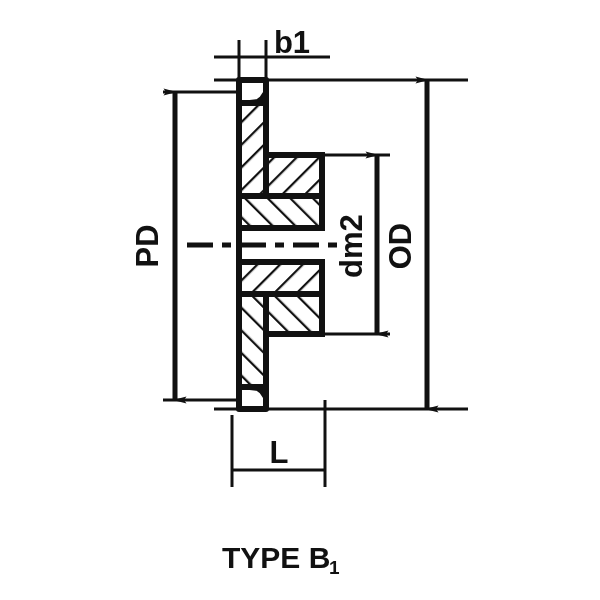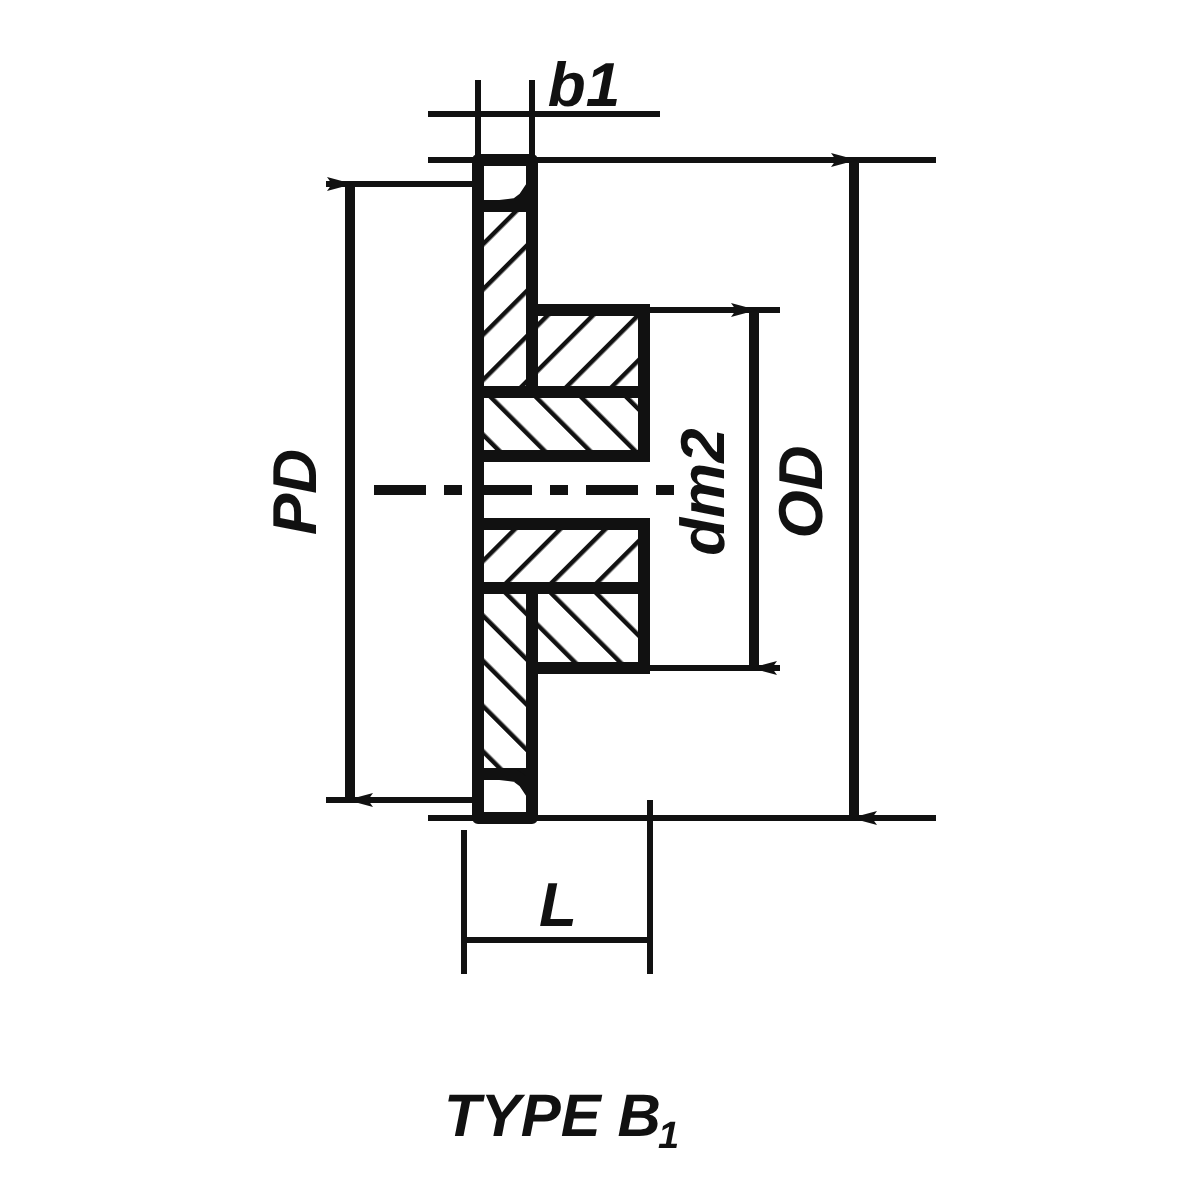--- a/index.html
+++ b/index.html
@@ -9,21 +9,20 @@
   }
   body {
     font-family: "Liberation Sans", sans-serif;
   }
   #canvas {
     position: relative;
     width: 600px;
     height: 600px;
     background: #ffffff;
     overflow: hidden;
-    font-style: italic;
   }
   #drawing-svg {
     position: absolute;
     left: 0;
     top: 0;
     width: 600px;
     height: 600px;
     display: block;
   }
   .dim-label {

